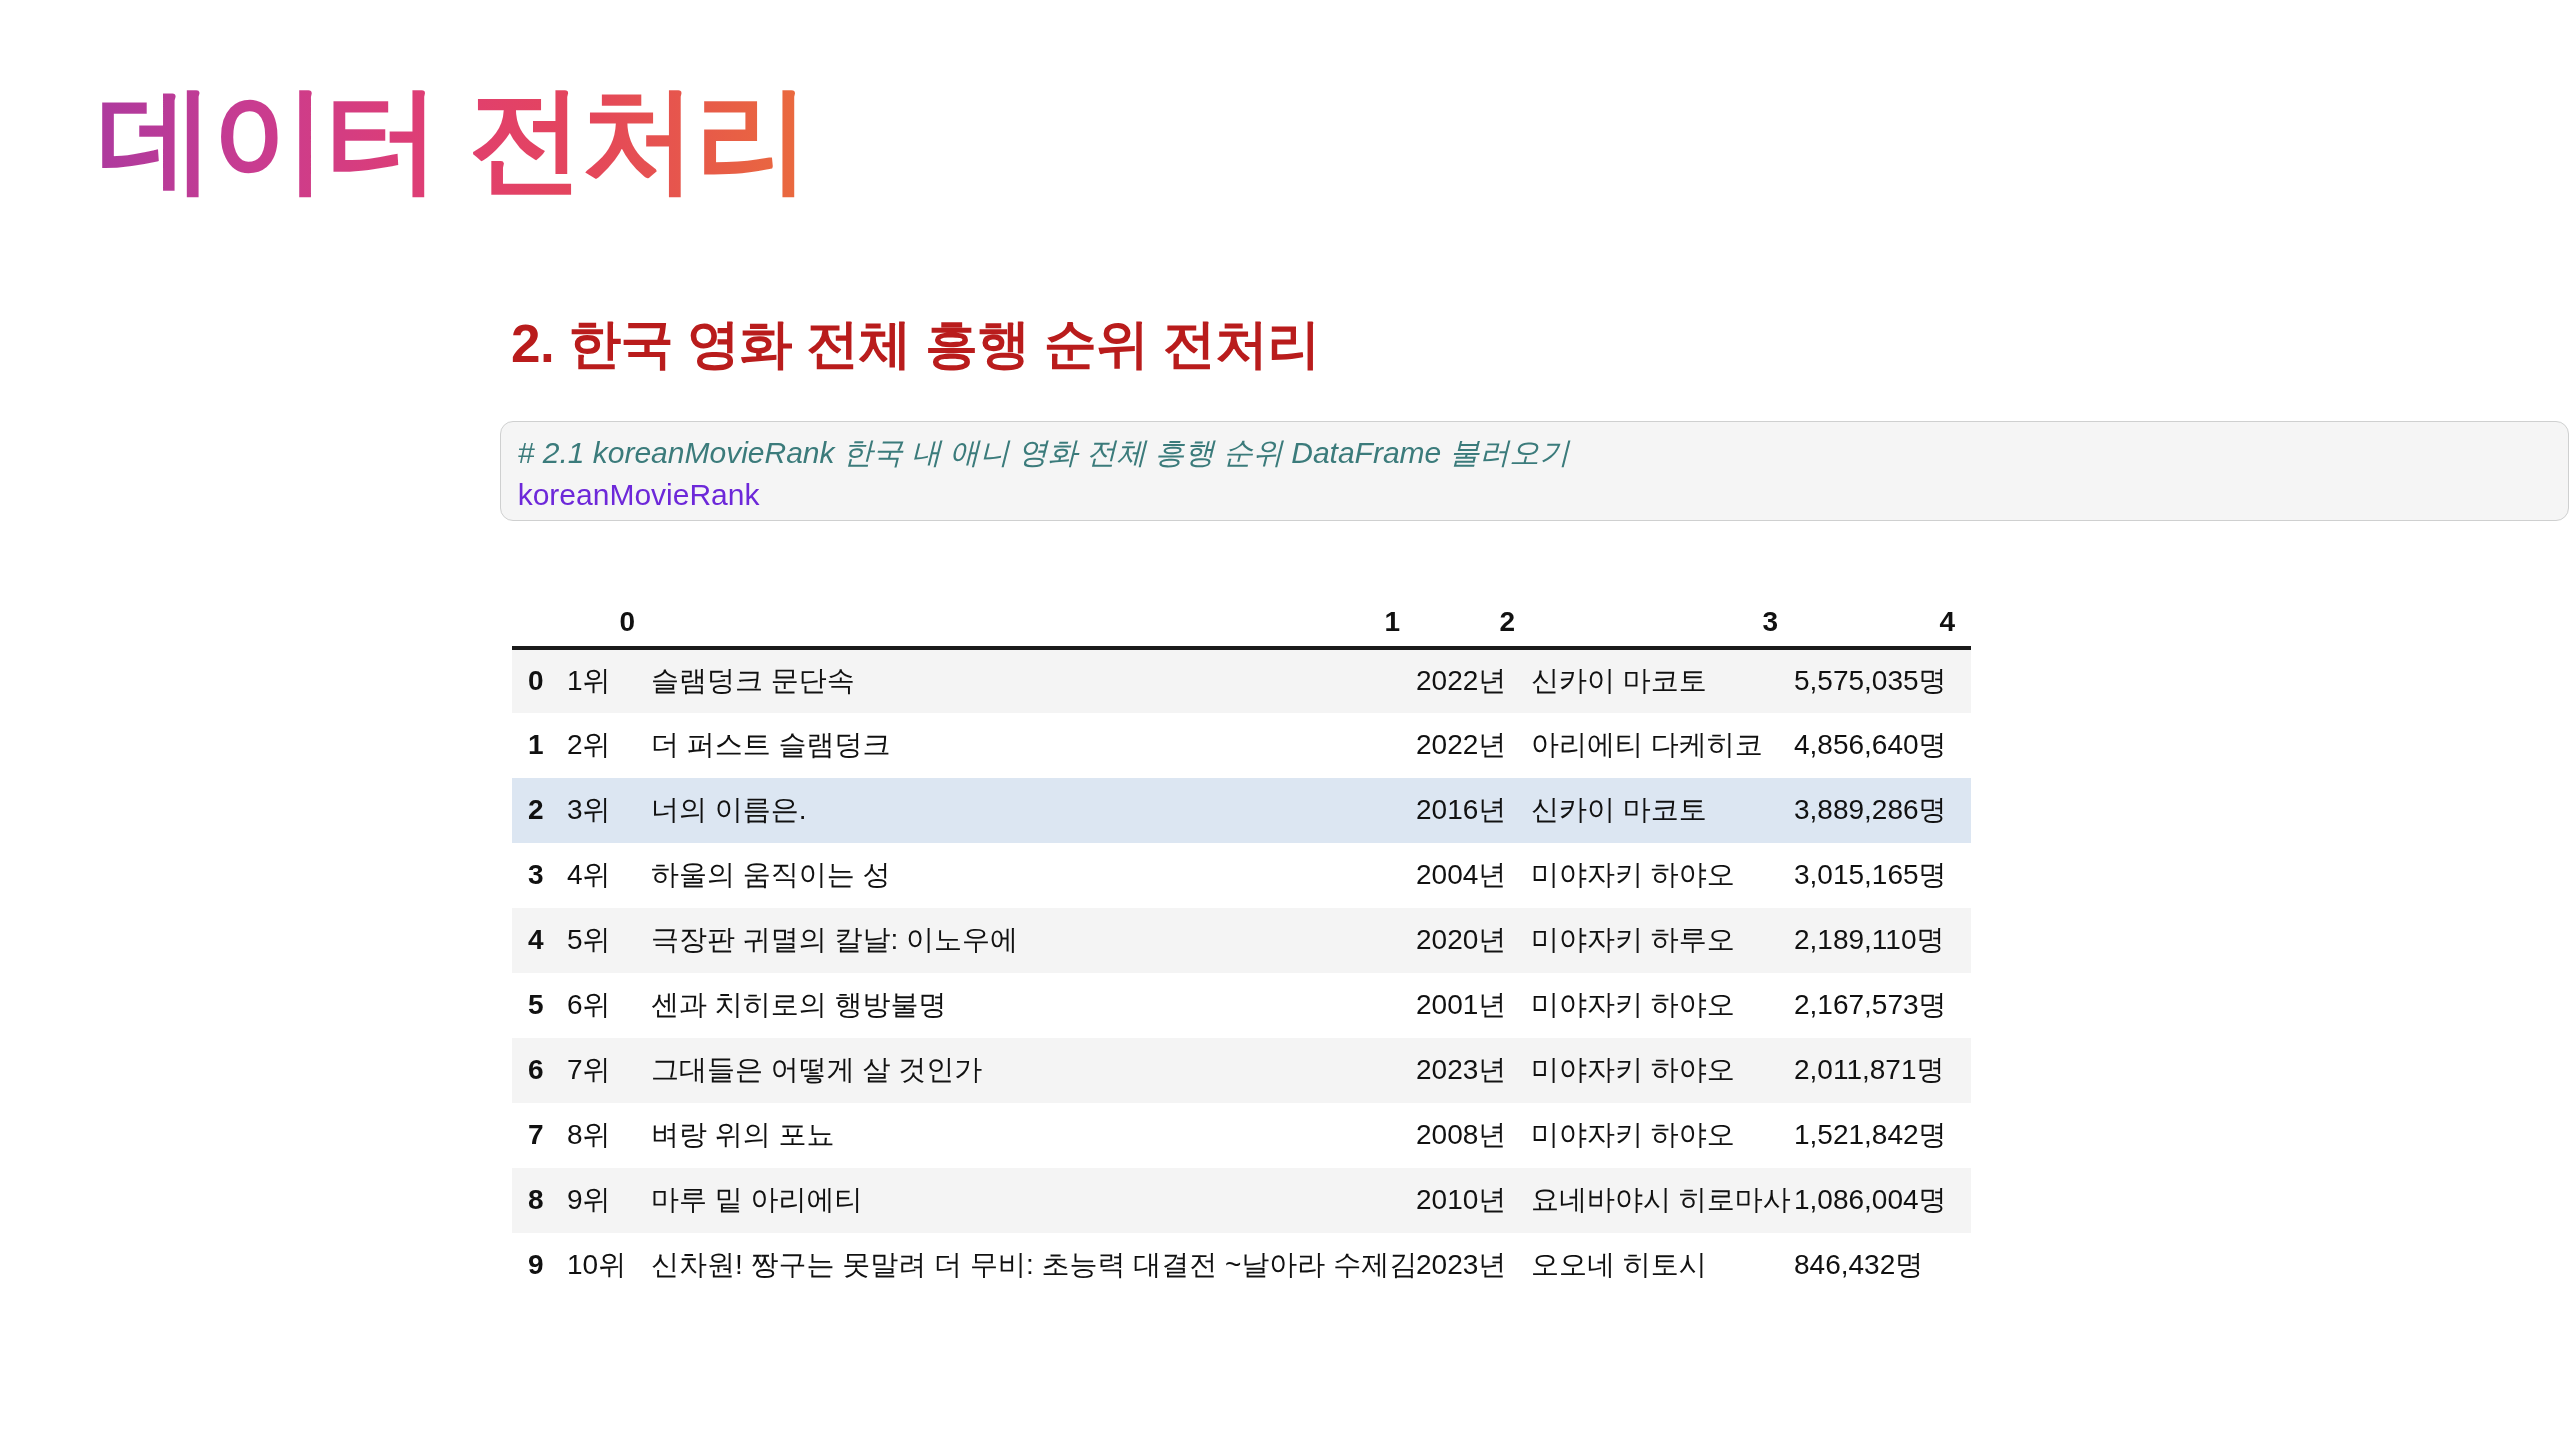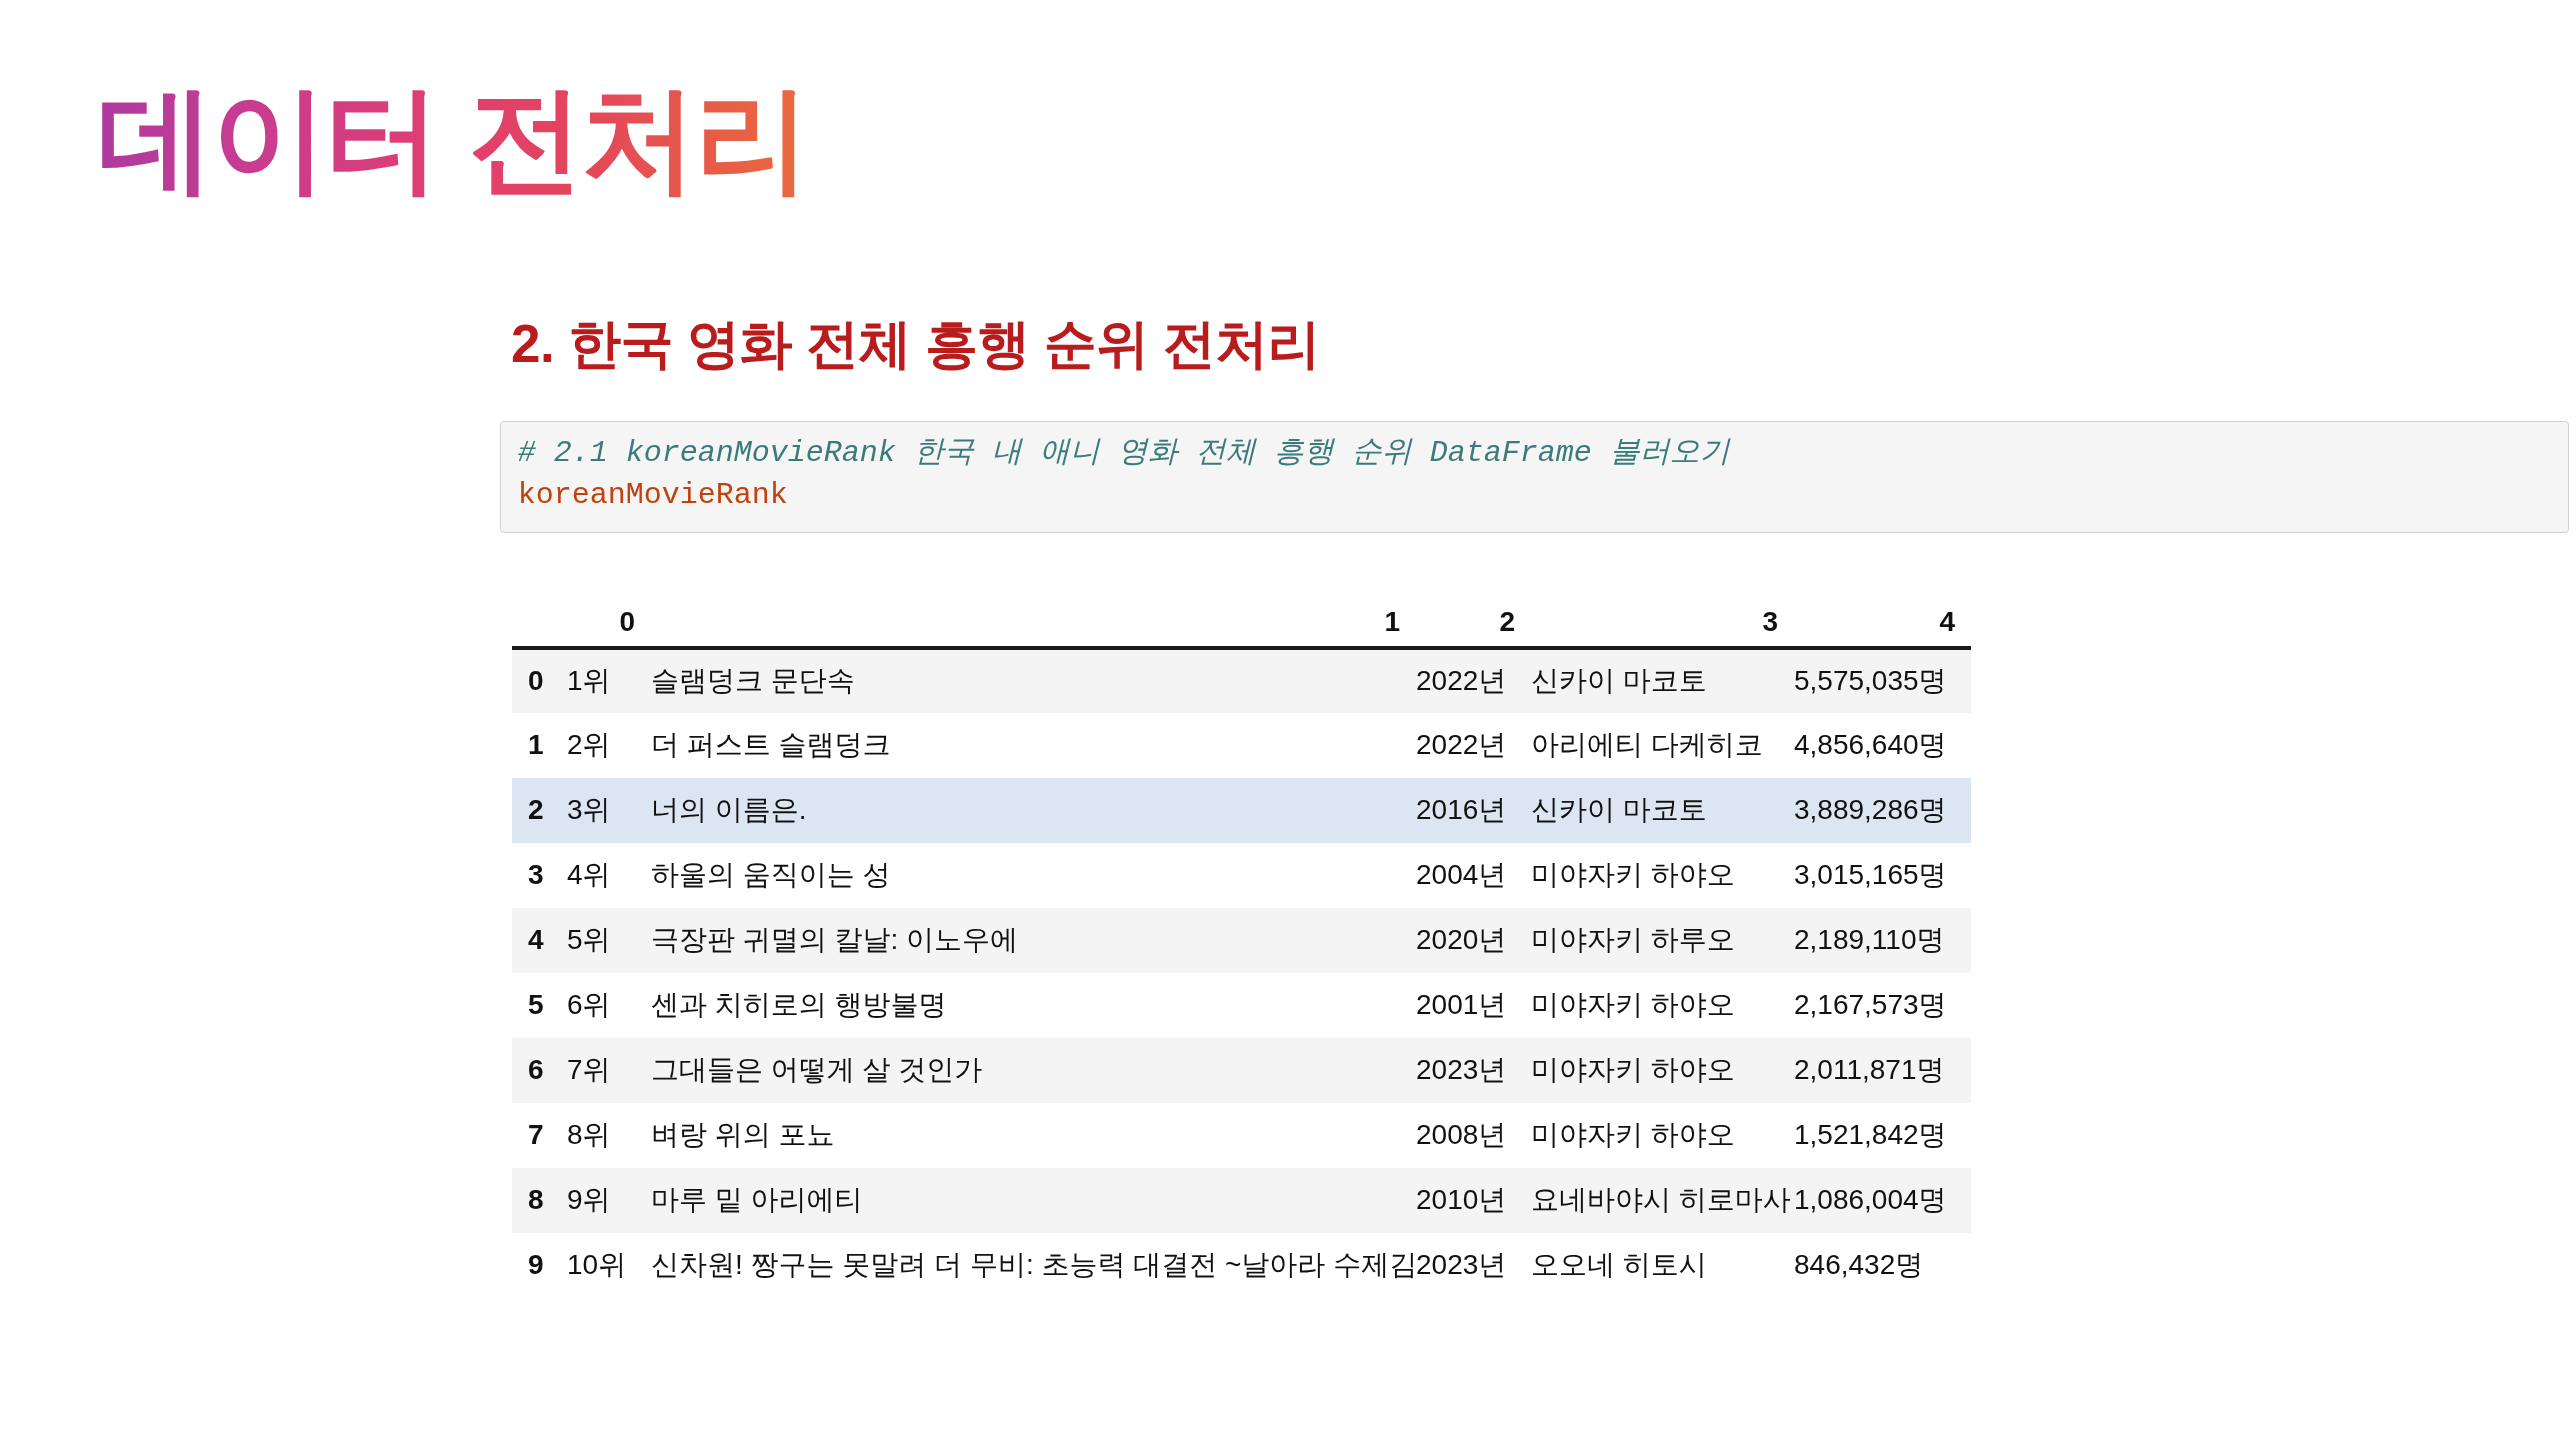--- a/index.html
+++ b/index.html
@@ -49,38 +49,38 @@
     color: #b91c1c;
     white-space: nowrap;
   }
 
   
   .code-cell {
     position: absolute;
     left: 500px;
     top: 421px;
     width: 2069px;
-    height: 112px;
+    height: 100px;
     box-sizing: border-box;
     background: #f5f5f5;
     border: 1.3px solid #cfd0d0;
-    border-radius: 4px;
+    border-radius: 13px;
     padding: 10.3px 13px 0 16.7px;
-    font-family: Liberation Mono, monospace;
+    font-family: Liberation Sans, sans-serif;
     font-size: 30px;
     line-height: 42px;
     white-space: nowrap;
     overflow: hidden;
   }
   .code-comment {
     color: #3b7b7b;
     font-style: italic;
   }
   .code-line {
-    color: #c2410c;
+    color: #6d28d9;
   }
 
   
   table.df {
     position: absolute;
     left: 512px;
     top: 594px;
     width: 1459px;
     border-collapse: collapse;
     table-layout: fixed;

